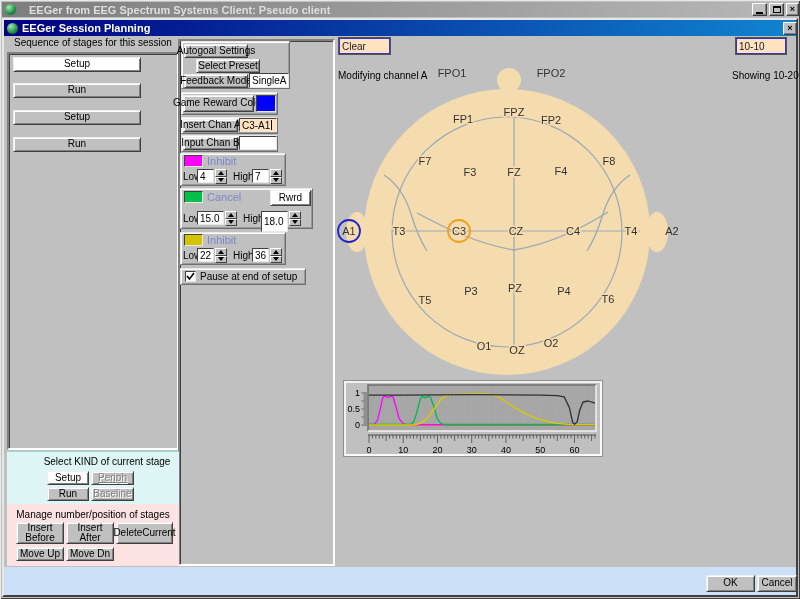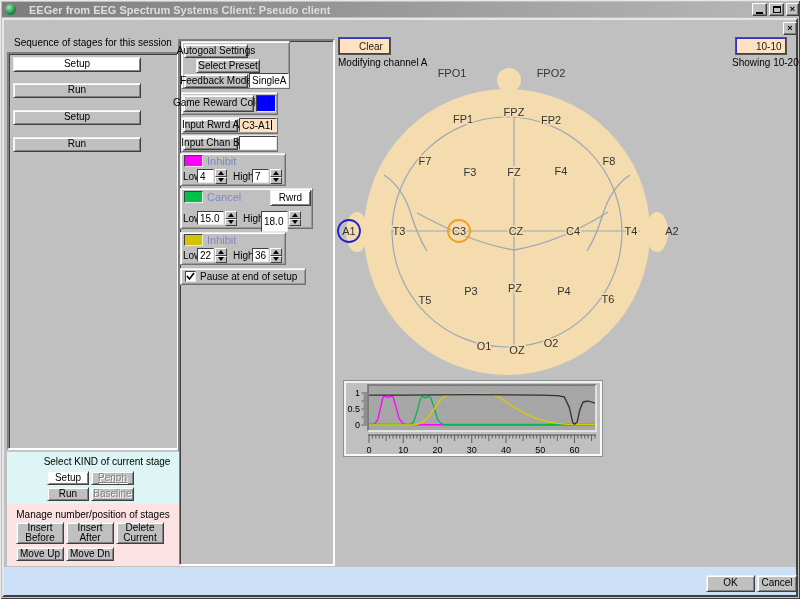--- a/index.html
+++ b/index.html
@@ -38,23 +38,23 @@
      font-size:10px;color:#000;display:flex;align-items:center;padding-left:2px;white-space:nowrap;overflow:hidden;}
   .lbl{font-size:10px;color:#000;white-space:nowrap;}
   .swatch{border:1px solid;border-color:#404040 #e8e8e8 #e8e8e8 #404040;}
   .band-name{font-size:11px;color:#7d87c5;white-space:nowrap;}
   .spin{display:flex;flex-direction:column;width:12px;height:15px;}
   .spin>div{flex:1;background:#c0c0c0;border:1px solid;border-color:#fff #404040 #404040 #fff;
      display:flex;align-items:center;justify-content:center;}
   .tri-up{width:0;height:0;border-left:3px solid transparent;border-right:3px solid transparent;border-bottom:4px solid #000;}
   .tri-dn{width:0;height:0;border-left:3px solid transparent;border-right:3px solid transparent;border-top:4px solid #000;}
   .peach-btn{background:#ffe3c1;border:1px solid #3333bb;outline:1px solid #555;
-     display:flex;align-items:center;justify-content:flex-start;padding-left:19px;
+     display:flex;align-items:center;justify-content:flex-start;padding-left:2px;
      font-size:10px;color:#1a1a1a;}
-  .note{font-size:10px;color:#000;white-space:nowrap;}
+  .note{font-size:10px;color:#000;white-space:nowrap;margin-top:13px;}
   .checkbox{background:#fff;border:1px solid;border-color:#404040 #e8e8e8 #e8e8e8 #404040;}
   .panel-cyan{background:#ddf5f5;border-top:1px solid #9adada;}
   .panel-pink{background:#fce2e2;}
   .strip-blue{background:#cbdff6;}
   .hdr{font-size:10px;color:#000;text-align:center;white-space:nowrap;}
 </style>
 </head>
 <body>
 
 <div id="screen">
@@ -67,20 +67,24 @@
       <span class="glyph-min"></span>
     </div>
   <div class="abs cap-btn" style="left:769px;top:3px;">
       <span class="glyph-max"></span>
     </div>
   <div class="abs cap-btn" style="left:786px;top:3px;width:13px;">
       <span>×</span>
     </div>
 
   <div class="abs app-frame"></div>
+  <div class="abs titlebar-inner">
+    <span class="app-icon"></span>
+    <span class="t-text">EEGer Session Planning</span>
+  </div>
   <div class="abs cap-btn" style="left:783px;top:22px;width:14px;">
       <span>×</span>
     </div>
 
   <div class="abs hdr" style="left:8px;top:37px;width:170px;">Sequence of stages for this session</div>
   <div class="abs sunken" style="left:7px;top:52px;width:172px;height:398px;background:#c0c0c0;"></div>
   <div class="abs btn white" style="left:13px;top:57px;width:128px;height:15px;">Setup</div>
   <div class="abs btn" style="left:13px;top:83px;width:128px;height:15px;">Run</div>
   <div class="abs btn" style="left:13px;top:110px;width:128px;height:15px;">Setup</div>
   <div class="abs btn" style="left:13px;top:137px;width:128px;height:15px;">Run</div>
@@ -91,21 +95,21 @@
   <div class="abs btn" style="left:184px;top:44px;width:64px;height:14px;">Autogoal Settings</div>
   <div class="abs btn" style="left:196px;top:59px;width:64px;height:14px;">Select Preset</div>
   <div class="abs btn" style="left:184px;top:74px;width:64px;height:14px;">Feedback Mode</div>
   <div class="abs field" style="left:249px;top:73px;width:40px;height:15px;">SingleA</div>
 
   <div class="abs raised" style="left:181px;top:92px;width:97px;height:23px;"></div>
   <div class="abs btn" style="left:183px;top:95px;width:71px;height:17px;">Game Reward Color</div>
   <div class="abs swatch" style="left: 256px; top: 95px; width: 20px; height: 17px; background: rgb(0, 0, 255);"></div>
 
   <div class="abs raised" style="left:181px;top:117px;width:97px;height:17px;"></div>
-  <div class="abs btn" style="left:183px;top:119px;width:55px;height:13px;">Input Rwrd A</div>
+  <div class="abs btn" style="left:183px;top:119px;width:55px;height:13px;">Insert Chan A</div>
   <div class="abs field" style="left:239px;top:118px;width:38px;height:14px;background:#ffe3c1;">
     <span>C3-A1</span>
       <span style="display:inline-block;width:1px;height:10px;background:#000;margin-left:1px;"></span>
   </div>
 
   <div class="abs raised" style="left:181px;top:135px;width:97px;height:17px;"></div>
   <div class="abs btn" style="left:183px;top:137px;width:55px;height:13px;">Input Chan B</div>
   <div class="abs field" style="left:239px;top:136px;width:38px;height:14px;"></div>
 
   <div class="abs raised" style="left:180px;top:153px;width:106px;height:33px;"></div>
@@ -370,21 +374,21 @@
   <div class="abs panel-pink" style="left:7px;top:504px;width:172px;height:62px;"></div>
   <div class="abs hdr" style="left:8px;top:509px;width:170px;">Manage number/position of stages</div>
   <div class="abs btn" style="left:16px;top:522px;width:48px;height:22px;flex-direction:column;">
     <span>Insert</span>
       <span>Before</span>
   </div>
   <div class="abs btn" style="left:66px;top:522px;width:48px;height:22px;flex-direction:column;">
     <span>Insert</span>
       <span>After</span>
   </div>
-  <div class="abs btn" style="left:116px;top:522px;width:48px;height:22px;flex-direction:column;">
+  <div class="abs btn" style="left:116px;top:522px;width:57px;height:22px;flex-direction:row;">
     <span>Delete</span>
       <span>Current</span>
   </div>
   <div class="abs btn" style="left:16px;top:547px;width:48px;height:14px;">Move Up</div>
   <div class="abs btn" style="left:66px;top:547px;width:48px;height:14px;">Move Dn</div>
 
   <div class="abs strip-blue" style="left:4px;top:567px;width:792px;height:28px;"></div>
   <div class="abs btn" style="left:706px;top:575px;width:49px;height:17px;">OK</div>
   <div class="abs btn" style="left:757px;top:575px;width:40px;height:17px;">Cancel</div>
 

